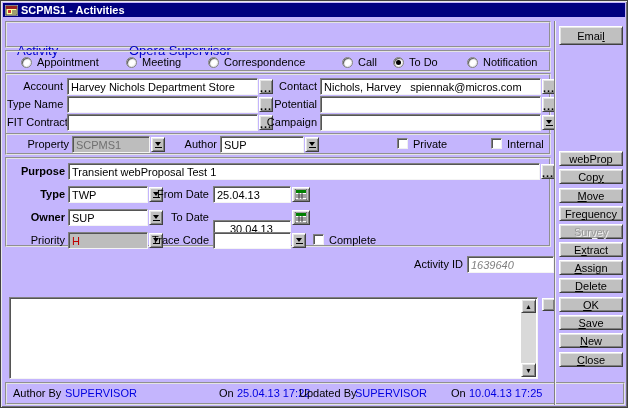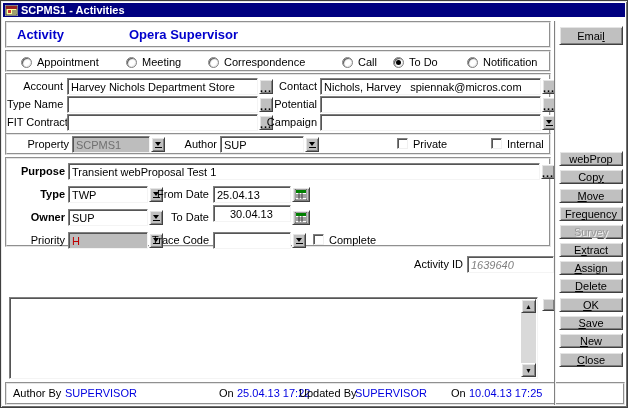--- a/index.html
+++ b/index.html
@@ -1,30 +1,30 @@
 <!DOCTYPE html>
 <html><head>
 <meta charset="utf-8">
 <style>
   html,body{margin:0;padding:0;background:#808080;}
   *{box-sizing:border-box;}
   .win{
-    position:relative;width:628px;height:408px;background:#ffffff;
+    position:relative;width:628px;height:408px;background:#c4b5fd;
     border:1px solid #404040;
     box-shadow:inset 1px 1px 0 #e8e8e8, inset -1px -1px 0 #707070;
     font-family:"Liberation Sans",sans-serif;font-size:11px;color:#000;
     overflow:hidden;
   }
   .titlebar{
     position:absolute;left:2px;top:2px;right:2px;height:14px;background:#000080;
     color:#fff;font-weight:bold;font-size:11px;display:flex;align-items:center;gap:3px;
     padding-left:2px;line-height:14px;
   }
   .etched{position:absolute;border:2px groove #e4e4e4;}
-  .hdr{position:absolute;top:4px;font-size:13px;font-weight:bold;color:#0000cc;white-space:nowrap;}
+  .hdr{position:absolute;top:20px;font-size:13px;font-weight:normal;color:#0000cc;white-space:nowrap;}
   .lbl{position:absolute;white-space:nowrap;line-height:17px;}
   .rt{text-align:right;}
   .b{font-weight:bold;}
   .field{
     position:absolute;height:17px;background:#fff;color:#000;
     border:1px solid #808080;border-right-color:#f4f4f4;border-bottom-color:#f4f4f4;
     box-shadow:inset 1px 1px 0 #555;
     font-family:"Liberation Sans",sans-serif;font-size:11px;padding:0 3px;margin:0;
   }
   .fdis{background:#bdbdbd;color:#707070;}
@@ -195,21 +195,21 @@
       </svg>
     </button>
 
     <span class="lbl rt b" style="left:0;top:50px;width:58px">Owner</span>
     <input class="field" style="left: 61px; top: 50px; width: 80px;" readonly="" value="SUP">
     <button class="btn lov" style="left:142px;top:51px;width:14px;height:15px">
       <span class="tri"></span>
         <span class="bar"></span>
     </button>
     <span class="lbl rt" style="left:140px;top:50px;width:62px">To Date</span>
-    <input class="field" style="left: 206px; top: 46px; width: 78px; padding-left: 16px;" readonly="" value="30.04.13">
+    <input class="field" style="left: 206px; top: 61px; width: 78px; padding-left: 16px;" readonly="" value="30.04.13">
     <button class="btn" style="left:285px;top:51px;width:18px;height:15px">
       <svg class="calic" width="12" height="11" viewBox="0 0 12 11">
         <rect x="0" y="0" width="12" height="11" fill="#fff" stroke="#404040" stroke-width="1"></rect>
         <rect x="1" y="1" width="10" height="3" fill="#008000"></rect>
         <line x1="1" y1="6" x2="11" y2="6" stroke="#404040"></line>
           <line x1="1" y1="8" x2="11" y2="8" stroke="#404040"></line>
         <line x1="4" y1="4" x2="4" y2="10" stroke="#404040"></line>
           <line x1="7" y1="4" x2="7" y2="10" stroke="#404040"></line>
       </svg>
     </button>

